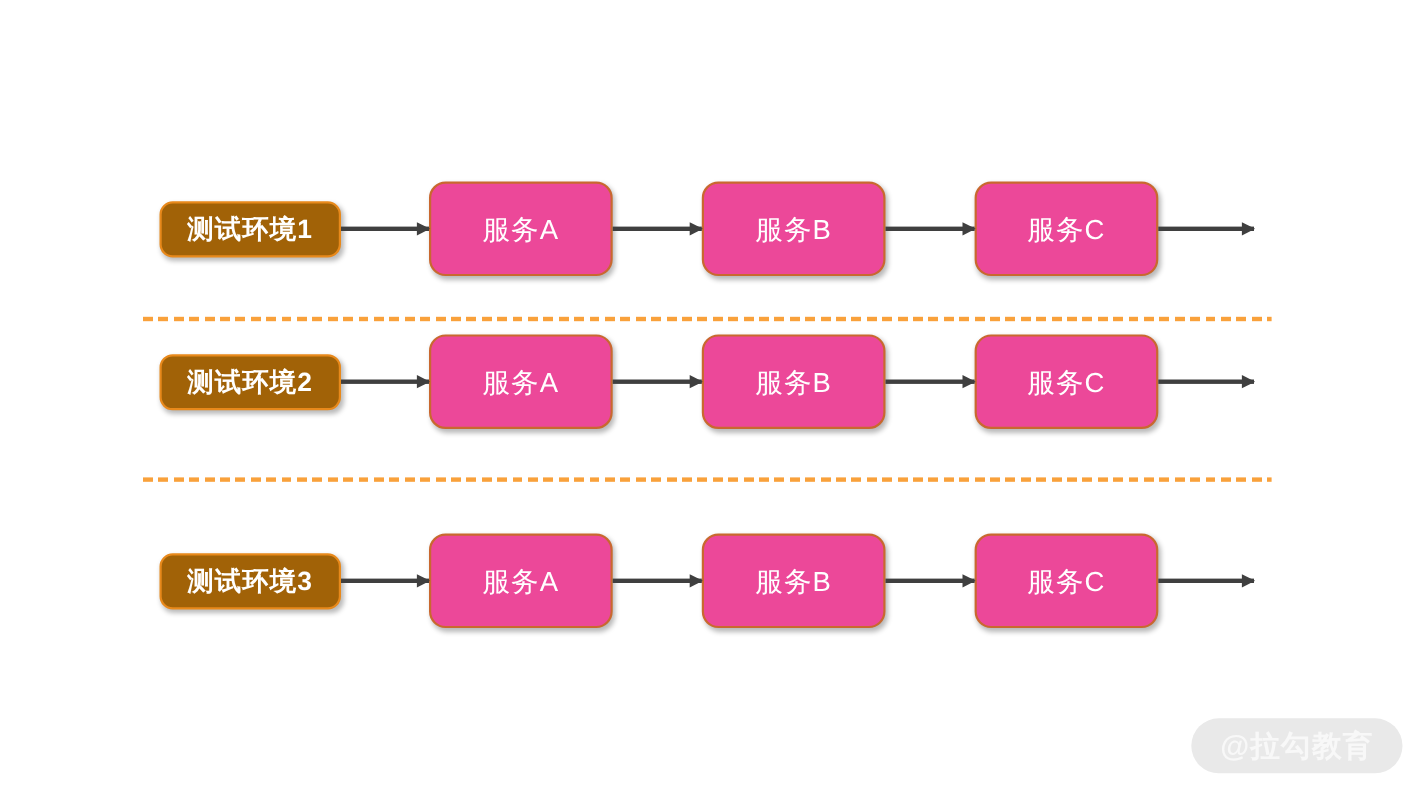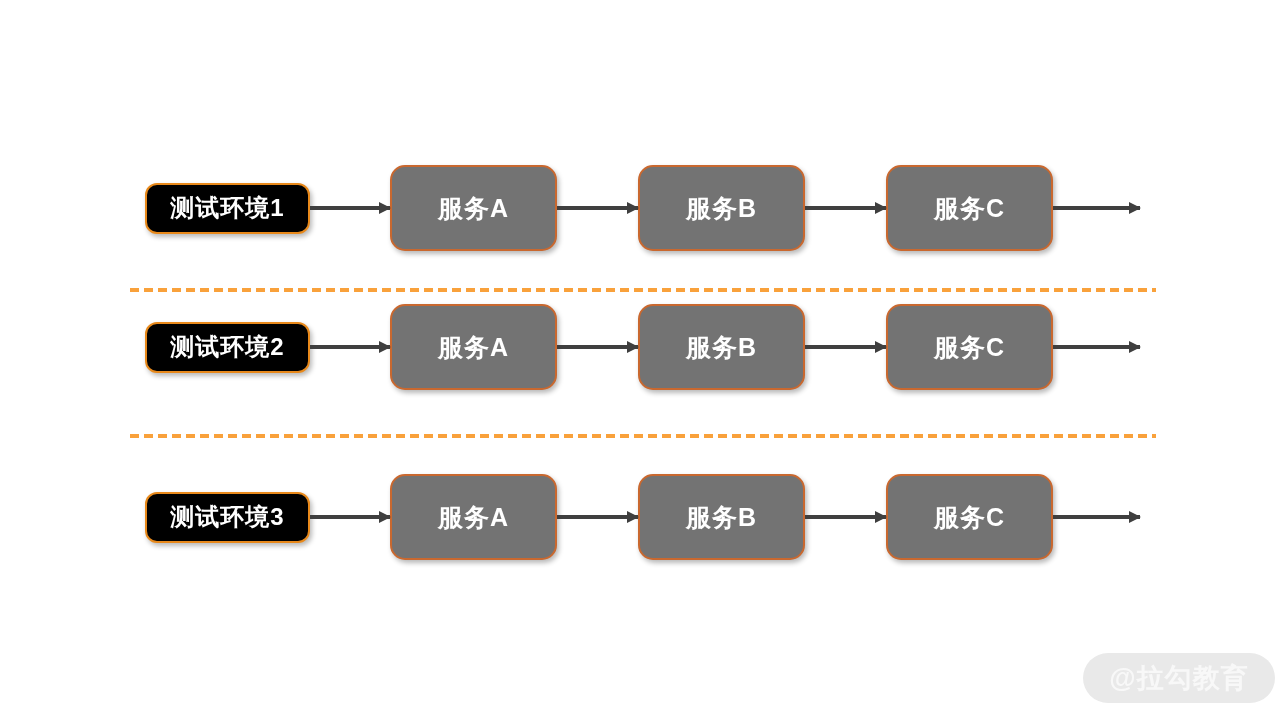--- a/index.html
+++ b/index.html
@@ -19,53 +19,53 @@
   .flow-row {
     position: absolute;
     left: 145px;
     width: 995px;
     height: 86px;
     display: flex;
     align-items: center;
   }
   .flow-row.r0 { top: 165px; }
   .flow-row.r1 { top: 304px; }
-  .flow-row.r2 { top: 474px; }
+  .flow-row.r2 { top: 485px; }
 
   
   .env-box {
     flex: 0 0 165px;
     height: 51px;
-    background: #000000;
+    background: #a16207;
     border: 2px solid #E8891B;
     border-radius: 12px;
     box-shadow: 2px 3px 5px rgba(0,0,0,0.28);
     display: flex;
     align-items: center;
     justify-content: center;
     color: #ffffff;
     font-size: 24px;
     font-weight: bold;
     letter-spacing: 1px;
   }
 
   
   .service-box {
     flex: 0 0 167px;
     height: 86px;
-    background: #737373;
+    background: #ec4899;
     border: 2px solid #C9682F;
     border-radius: 15px;
     box-shadow: 2px 3px 5px rgba(0,0,0,0.28);
     display: flex;
     align-items: center;
     justify-content: center;
     color: #ffffff;
     font-size: 25px;
-    font-weight: bold;
+    font-weight: normal;
     letter-spacing: 1px;
   }
 
   
   .arrow {
     position: relative;
     height: 4px;
     background: #3F3F3F;
   }
   .arrow::after {

